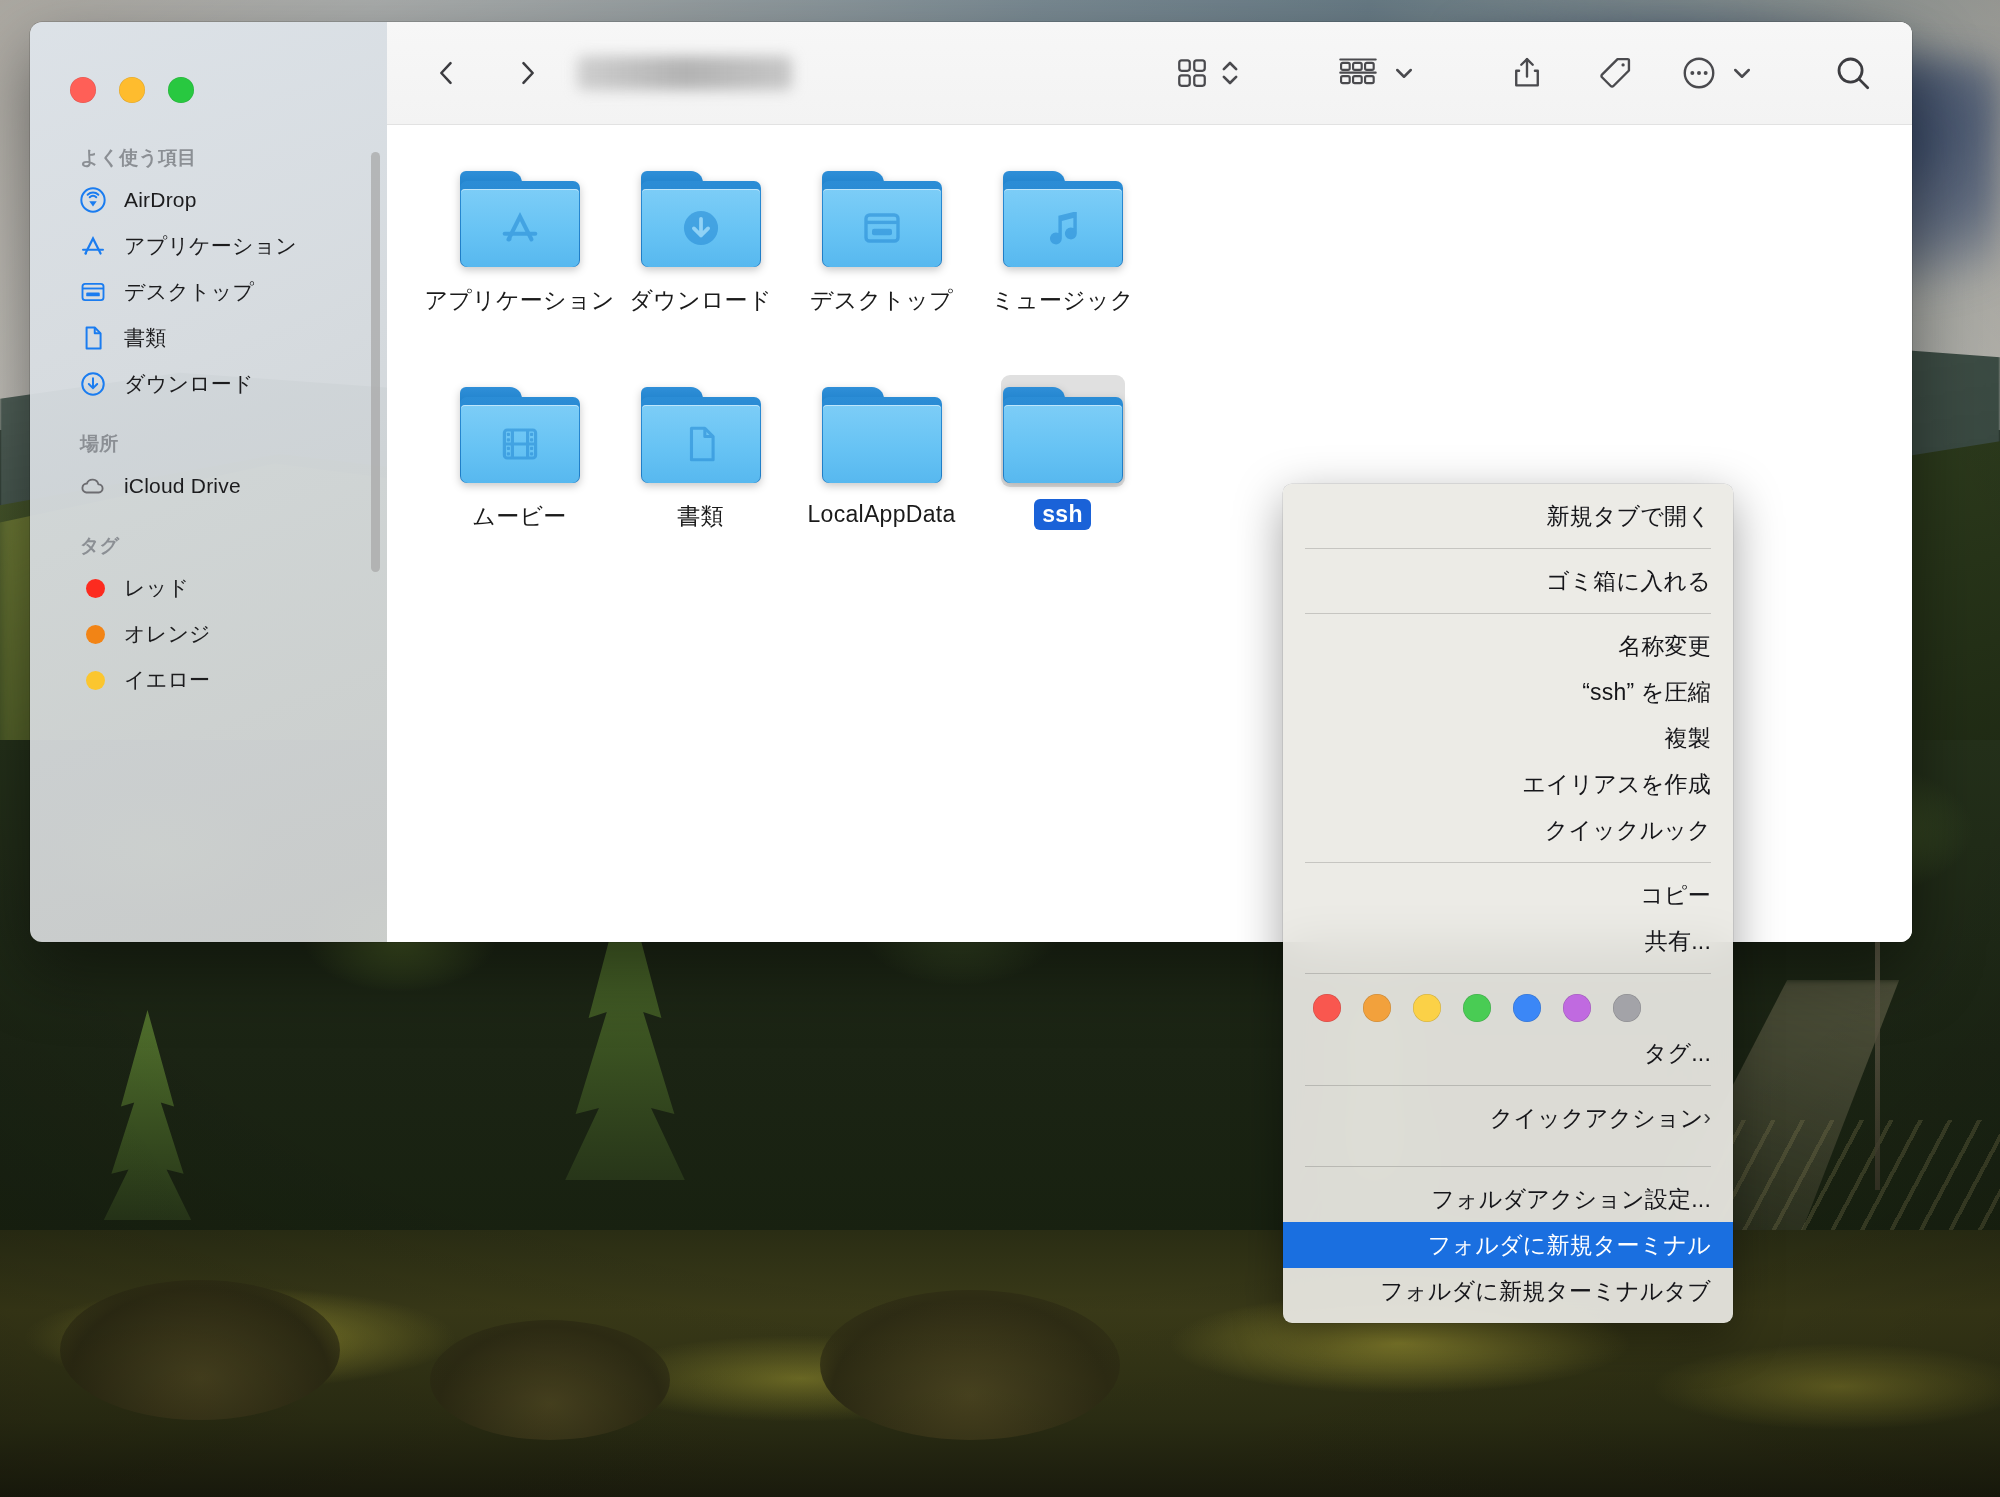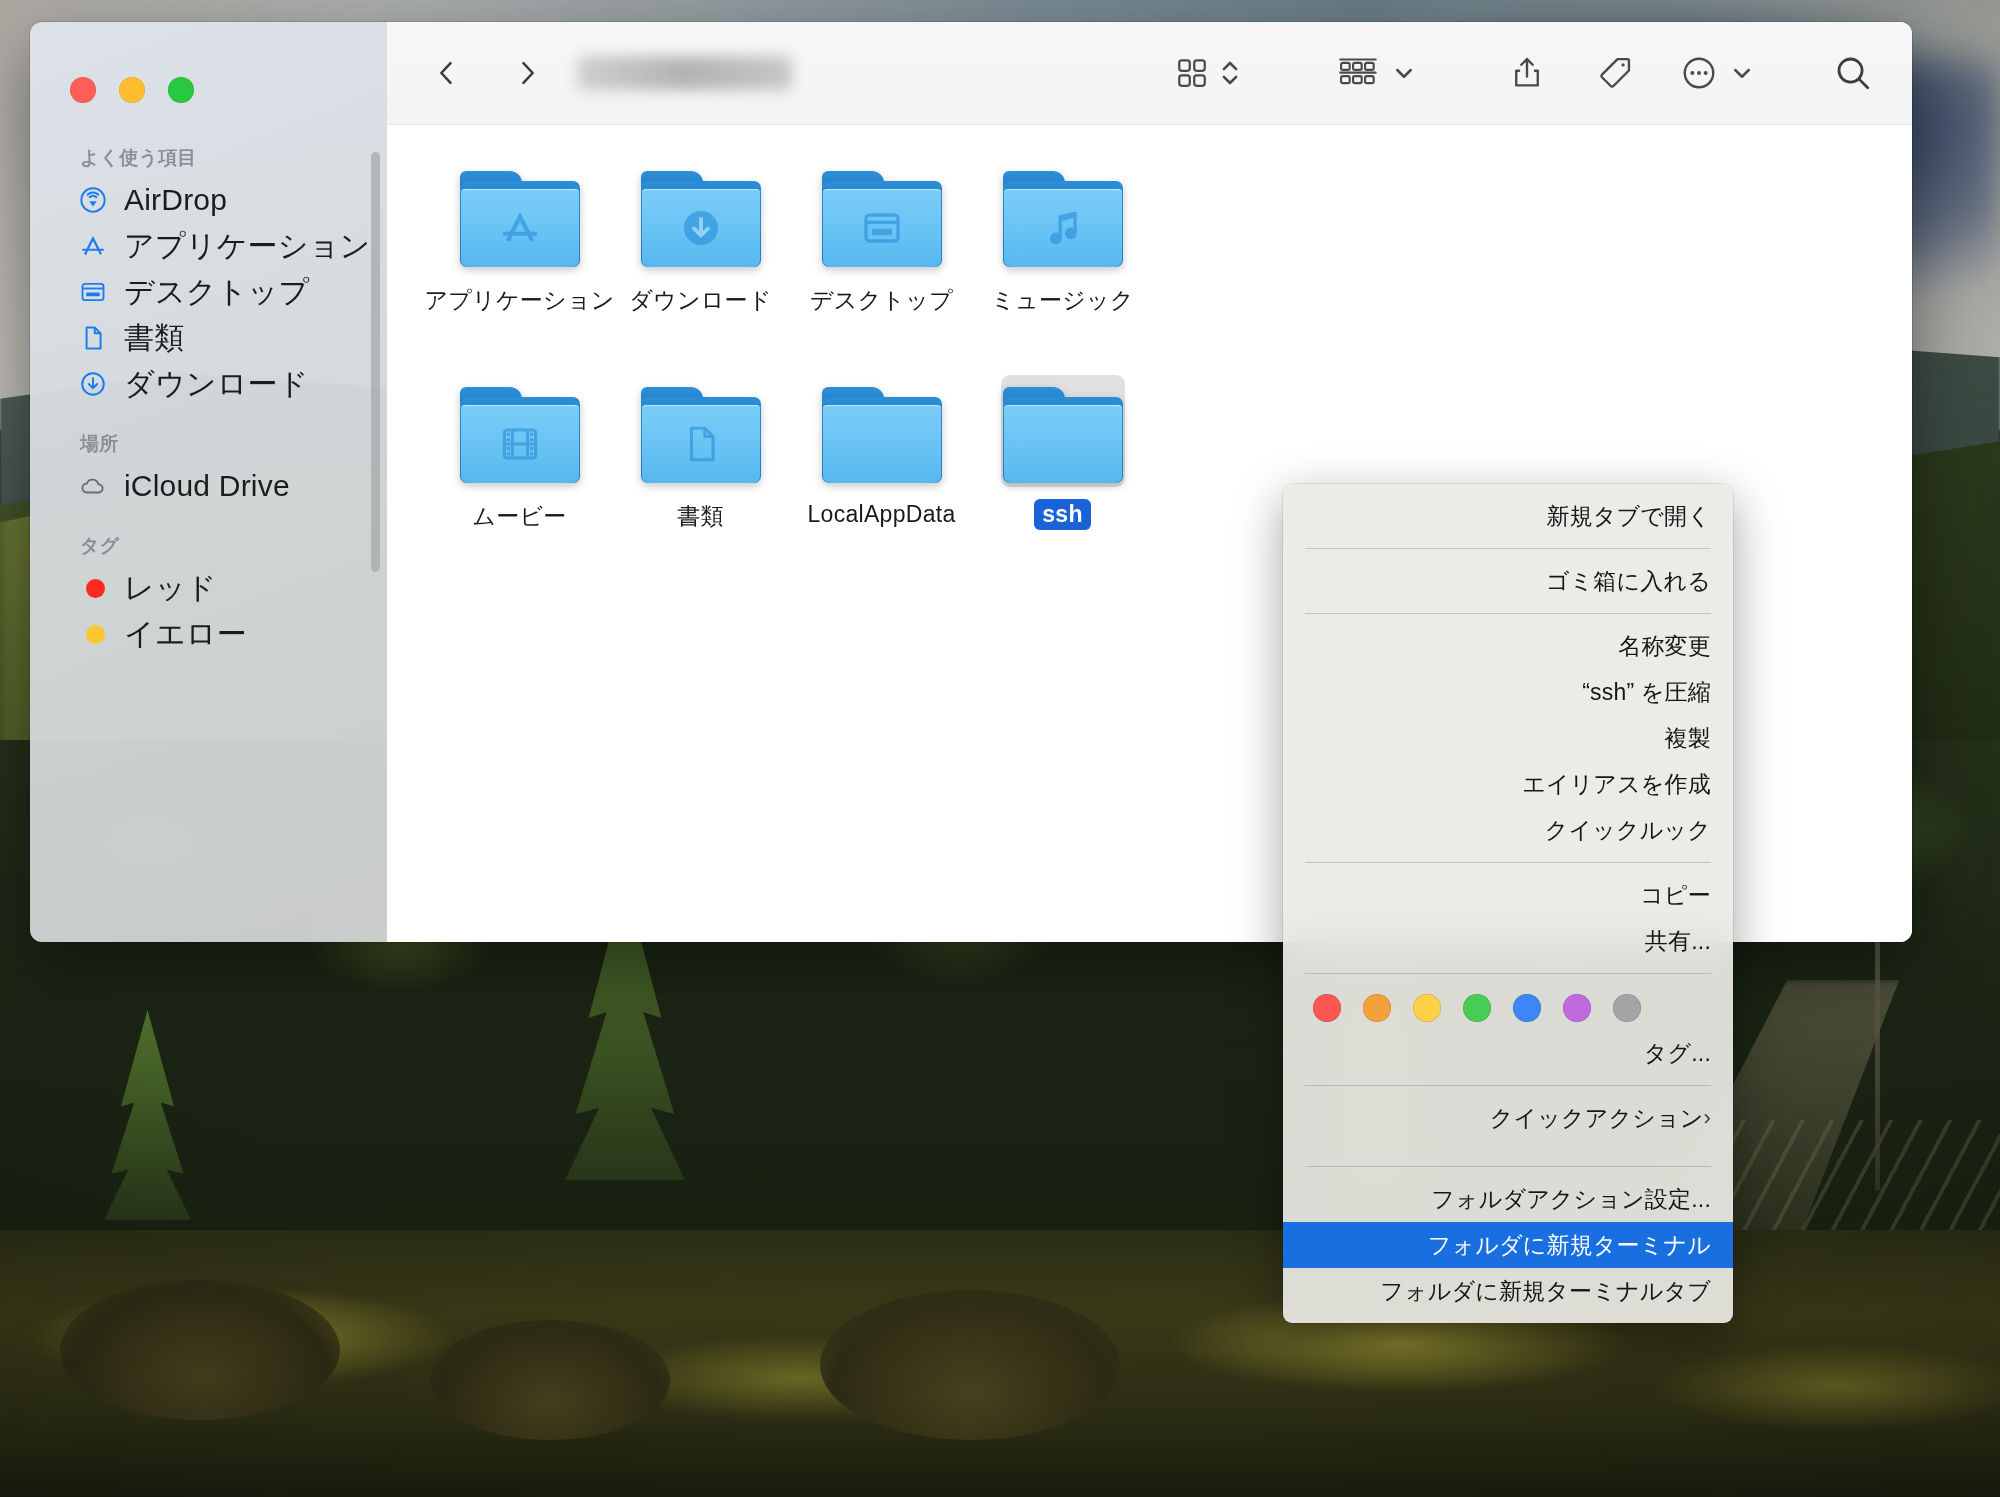--- a/index.html
+++ b/index.html
@@ -121,21 +121,21 @@
   .sb-scroll { padding:42px 0 0 0; }
   .sb-head {
     font-size:19px; font-weight:700; color:#8b8f94;
     padding:0 0 6px 50px; letter-spacing:.2px;
   }
   .sb-item {
     display:flex; align-items:center; gap:16px;
     height:46px; padding-left:48px; cursor:default;
   }
   .sb-ico { width:30px; height:30px; flex:0 0 30px; display:flex; align-items:center; justify-content:center; }
-  .sb-label { font-size:30px; color:#1c1c1e; letter-spacing:.2px; }
+  .sb-label { font-size:21px; color:#1c1c1e; letter-spacing:.2px; }
   .sb-gap { height:24px; }
   .sb-dot { width:19px; height:19px; border-radius:50%; margin-left:5px; }
 
   #sb-scrollbar {
     position:absolute; right:7px; top:130px; width:9px; height:420px;
     background:#a8a8a8; border-radius:5px; opacity:.75;
   }
 
   
   #main { flex:1; background:#ffffff; display:flex; flex-direction:column; min-width:0; }
@@ -327,20 +327,26 @@
       <div class="sb-head">タグ</div>
 
       <div class="sb-item">
         <span class="sb-ico">
             <span class="sb-dot" style="background:#fc2b1f"></span>
           </span>
         <span class="sb-label">レッド</span>
       </div>
       <div class="sb-item">
         <span class="sb-ico">
+            <span class="sb-dot" style="background:#f28415"></span>
+          </span>
+        <span class="sb-label">オレンジ</span>
+      </div>
+      <div class="sb-item">
+        <span class="sb-ico">
             <span class="sb-dot" style="background:#fbc62f"></span>
           </span>
         <span class="sb-label">イエロー</span>
       </div>
 
     </div>
 
     <div id="sb-scrollbar"></div>
   </div>
 

